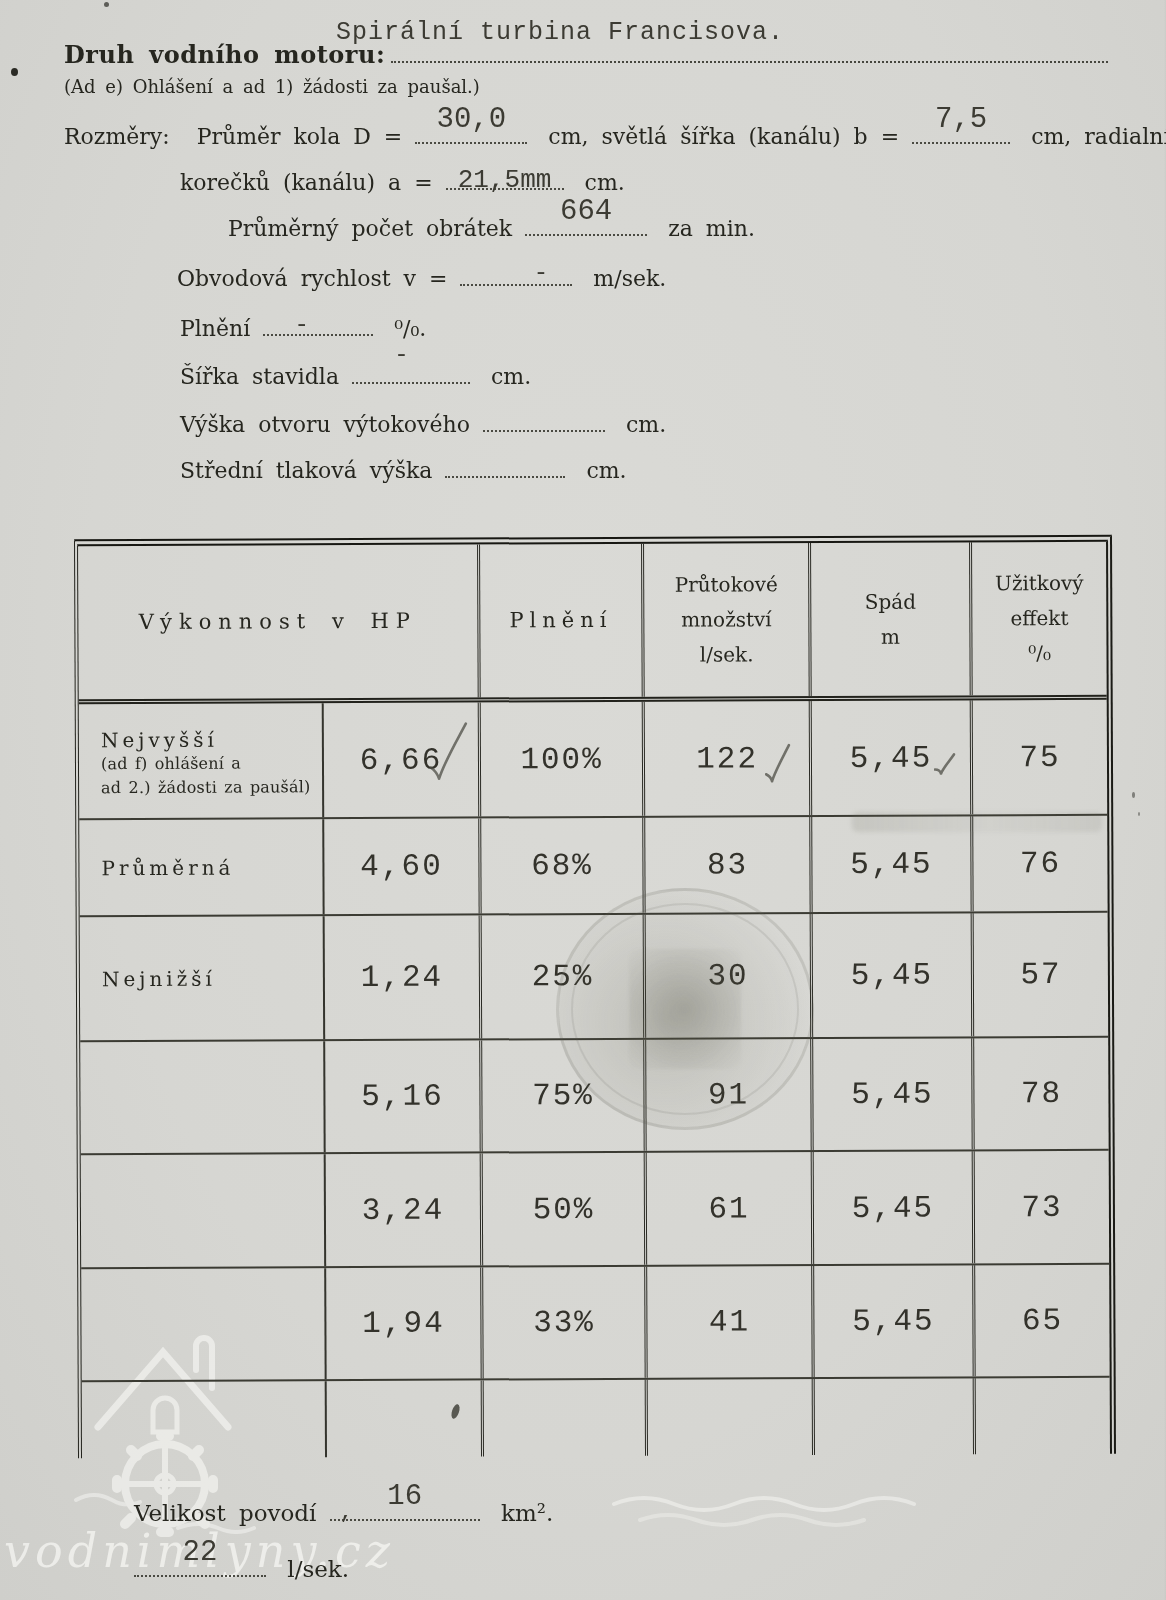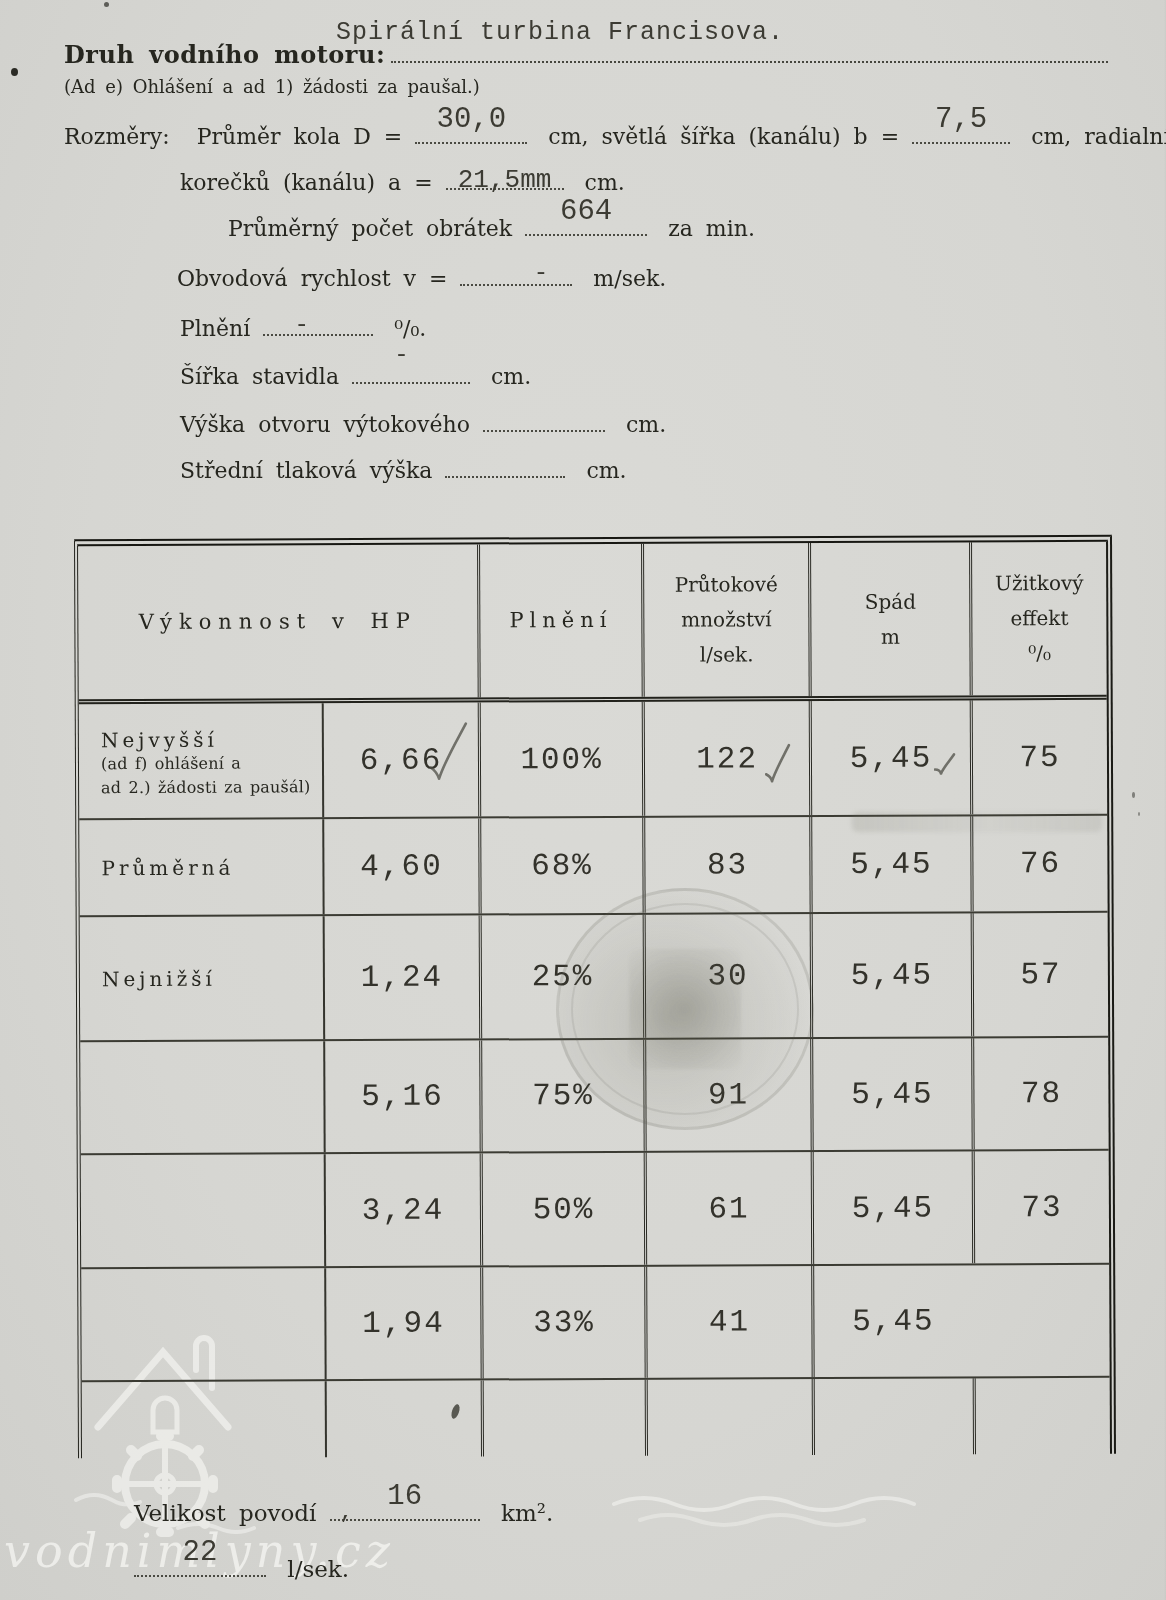--- a/index.html
+++ b/index.html
@@ -329,20 +329,23 @@
         </div>
         <div class="td c2">
             <span class="num mono">33%</span>
           </div>
         <div class="td c3">
             <span class="num mono">41</span>
           </div>
         <div class="td c4">
             <span class="num mono">5,45</span>
           </div>
+        <div class="td c5">
+            <span class="num mono">65</span>
+          </div>
       </div>
 
       <div class="tr r7">
         <div class="td c1 c1split">
           <div class="c1lab">
               <span class="rowlab"></span>
             </div>
           <div class="c1val"></div>
         </div>
         <div class="td c2"></div>

